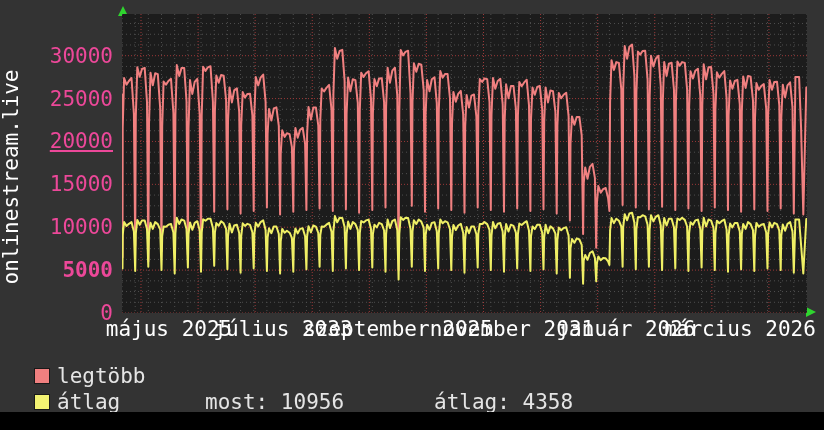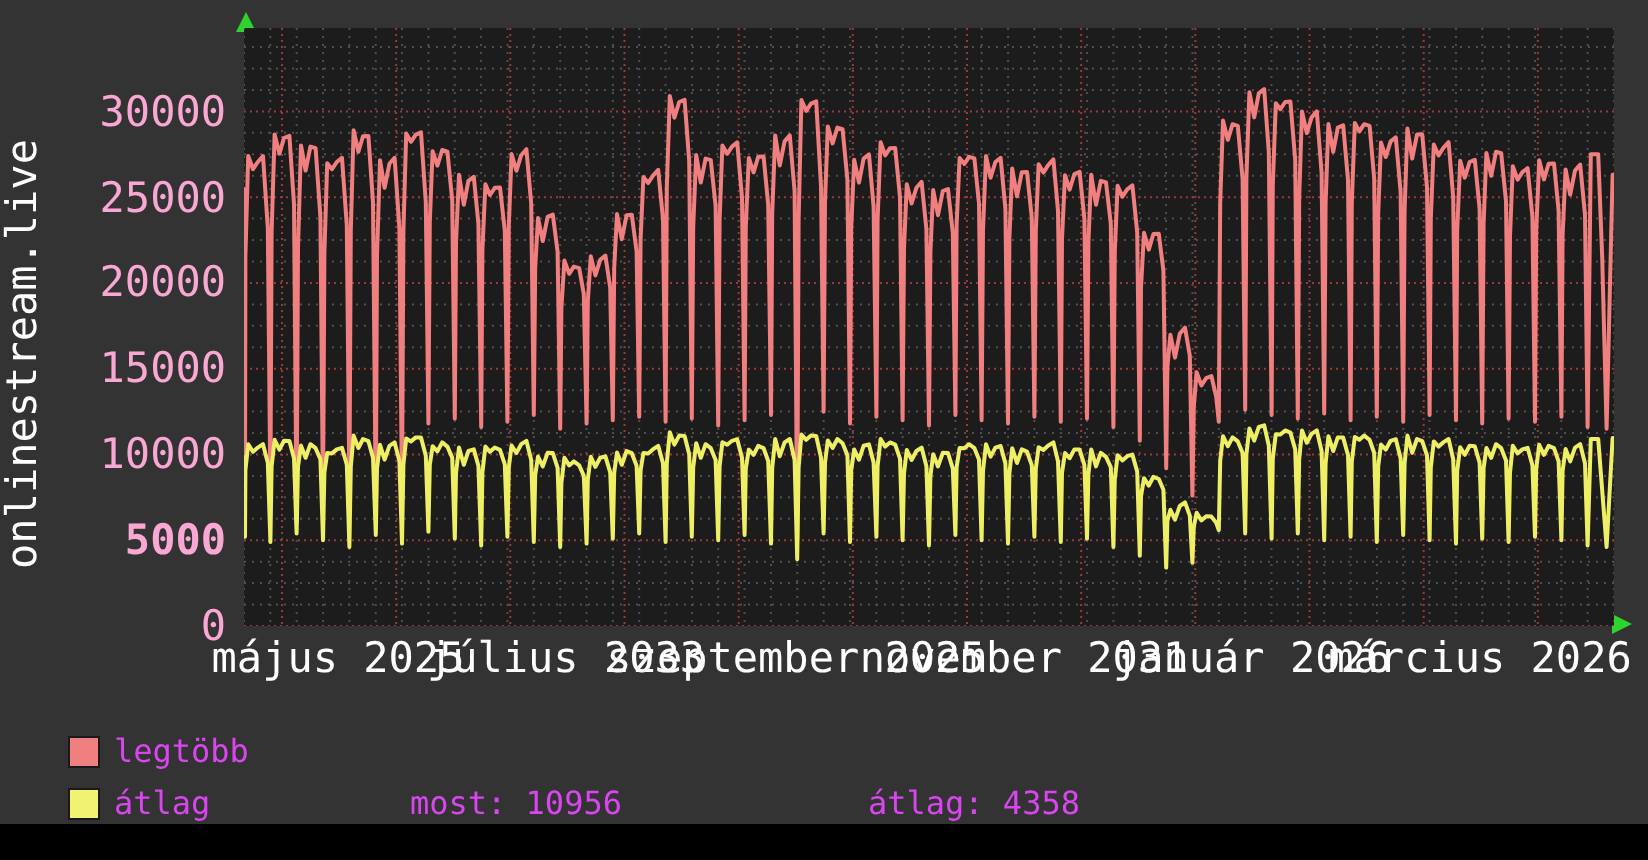--- a/index.html
+++ b/index.html
@@ -1,26 +1,26 @@
 <!DOCTYPE html>
 <html><head>
 <meta charset="utf-8">
 <style>
   html,body{margin:0;padding:0;background:#000;}
   body{width:824px;height:430px;position:relative;overflow:hidden;
        font-family:"DejaVu Sans Mono","Liberation Mono",monospace;}
   #graph{position:absolute;left:0;top:0;width:824px;height:412px;background:#333333;}
   #plot{position:absolute;left:122px;top:14px;width:685px;height:299px;background:#1c1c1c;}
   #plot svg{display:block;width:685px;height:299px;}
-  .ylab{position:absolute;width:80px;left:33px;text-align:right;color:#f9a8d4;font-size:21px;line-height:21px;}
+  .ylab{position:absolute;width:80px;left:33px;text-align:right;color:#ec4899;font-size:21px;line-height:21px;}
   .xlab{position:absolute;width:400px;text-align:center;color:#fff;font-size:21px;line-height:21px;top:319px;white-space:nowrap;}
   #vtitle{position:absolute;left:11px;top:177px;transform:translate(-50%,-50%) rotate(-90deg);
           color:#fff;font-size:21px;white-space:nowrap;}
   .legsq{position:absolute;width:14px;height:14px;border:1px solid #191919;}
-  .legtext{position:absolute;color:#d946ef;font-size:16px;line-height:22px;}
+  .legtext{position:absolute;color:#e5e5e5;font-size:21px;line-height:22px;}
   .arrow-up{position:absolute;left:118px;top:6px;width:0;height:0;
             border-left:5px solid transparent;border-right:5px solid transparent;border-bottom:10px solid #2fd42f;}
   .arrow-right{position:absolute;left:806px;top:307px;width:0;height:0;
             border-top:5px solid transparent;border-bottom:5px solid transparent;border-left:10px solid #2fd42f;}
   #bottomstrip{position:absolute;left:0;top:412px;width:824px;height:18px;background:#000;}
 </style>
 </head>
 <body>
 
 <div id="graph">
@@ -125,21 +125,21 @@
         <line x1="589.8333333333334" y1="0" x2="589.8333333333334" y2="299" stroke="#9c3838" stroke-width="1" stroke-dasharray="1,2"></line>
         <line x1="646.9166666666667" y1="0" x2="646.9166666666667" y2="299" stroke="#9c3838" stroke-width="1" stroke-dasharray="1,2"></line>
         <polyline points="0.0,80.5 0.5,243.3 0.7,114.2 2.1,64.0 4.5,70.6 6.9,67.0 9.5,64.0 11.9,99.9 13.2,232.1 13.8,102.4 15.3,53.2 17.7,62.8 20.0,55.0 22.7,53.9 25.0,88.0 26.3,247.5 27.0,109.8 28.5,58.7 30.8,71.3 33.2,59.3 35.8,60.1 38.2,94.5 39.5,237.2 40.2,112.5 41.6,67.6 44.0,70.6 46.4,67.0 49.0,64.9 51.4,98.7 52.7,230.4 53.4,101.3 54.8,51.1 57.2,61.9 59.5,54.1 62.2,54.0 64.5,87.0 65.9,240.7 66.5,114.1 68.0,66.1 70.3,79.9 72.7,67.9 75.3,64.9 77.7,100.0 79.0,234.7 79.7,101.9 81.1,52.7 83.5,56.9 85.9,53.3 88.5,52.2 90.9,87.2 92.2,197.8 92.9,97.1 94.3,61.6 96.7,68.8 99.1,61.0 101.7,61.8 104.1,86.0 105.4,195.2 106.0,107.5 107.5,73.4 109.9,88.4 112.2,76.4 114.9,74.4 117.2,97.8 118.6,199.5 119.2,111.2 120.7,78.1 123.0,83.5 125.4,79.9 128.0,79.7 130.4,101.4 131.7,196.9 132.4,98.8 133.8,63.0 136.2,71.4 138.6,63.6 141.2,60.6 143.6,87.8 144.9,193.5 145.6,120.0 147.0,95.0 149.4,106.5 151.8,94.4 154.4,93.3 156.8,111.9 158.1,200.4 158.7,139.9 160.2,116.3 162.6,122.9 164.9,119.3 167.6,120.1 169.9,133.1 171.3,197.8 171.9,136.7 173.4,114.1 175.7,123.7 178.1,115.9 180.7,113.8 183.1,129.9 184.4,196.1 185.1,120.1 186.5,93.0 188.9,105.6 191.3,93.6 193.9,93.4 196.3,111.7 197.6,194.4 198.3,105.4 199.7,74.5 202.1,77.5 204.4,73.9 207.1,70.9 209.5,95.6 210.8,196.9 211.4,79.6 212.9,34.0 215.2,44.8 217.6,37.0 220.3,35.9 222.6,66.6 223.9,195.2 224.6,99.5 226.1,63.5 228.4,77.3 230.8,65.3 233.4,66.1 235.8,88.9 237.1,198.7 237.8,96.1 239.2,58.7 241.6,62.9 244.0,59.3 246.6,57.2 249.0,84.8 250.3,196.1 250.9,99.1 252.4,65.0 254.8,72.2 257.1,64.4 259.8,64.3 262.1,88.4 263.5,193.5 264.1,92.9 265.6,53.7 267.9,68.7 270.3,56.7 272.9,53.7 275.3,81.7 276.6,256.1 277.3,96.8 278.7,36.0 281.1,41.4 283.5,37.8 286.1,36.7 288.5,79.1 289.8,191.8 290.5,87.4 291.9,49.2 294.3,57.7 296.7,49.8 299.3,50.6 301.7,75.8 303.0,197.8 303.6,100.2 305.1,65.9 307.5,77.3 309.8,65.3 312.5,63.2 314.8,89.4 316.2,194.4 316.8,95.6 318.3,57.1 320.6,63.7 323.0,60.1 325.6,60.0 328.0,84.6 329.3,196.1 330.0,110.2 331.4,78.1 333.8,87.7 336.2,79.9 338.8,76.9 341.2,100.7 342.5,198.7 343.2,112.2 344.6,81.0 347.0,93.6 349.4,81.6 352.0,80.5 354.4,102.6 355.7,193.5 356.3,98.4 357.8,65.0 360.2,68.0 362.5,64.4 365.2,65.2 367.5,87.8 368.8,196.1 369.5,101.0 371.0,64.0 373.3,74.8 375.7,67.0 378.3,64.9 380.7,90.4 382.0,197.8 382.7,105.2 384.1,70.3 386.5,84.2 388.9,72.1 391.5,72.0 393.9,94.9 395.2,194.4 395.9,101.7 397.3,68.1 399.7,72.3 402.0,68.7 404.7,65.7 407.0,91.4 408.4,196.9 409.0,105.5 410.5,73.6 412.8,80.8 415.2,73.0 417.8,71.9 420.2,95.4 421.5,195.2 422.2,107.5 423.6,73.4 426.0,88.4 428.4,76.4 431.0,77.2 433.4,97.8 434.7,199.5 435.4,111.8 436.8,78.9 439.2,84.3 441.6,80.7 444.2,78.7 446.6,102.1 447.9,206.4 448.5,129.8 450.0,102.4 452.4,110.8 454.7,103.0 457.4,102.9 459.7,121.3 461.1,220.1 461.7,169.5 463.2,153.4 465.5,164.8 467.9,152.8 470.5,149.8 472.9,163.8 474.2,233.8 474.9,189.4 476.3,172.1 478.7,178.7 481.1,175.1 483.7,174.0 486.1,184.4 487.4,196.9 488.1,87.6 489.5,46.3 491.9,55.9 494.3,48.1 496.9,48.9 499.3,75.5 500.6,190.9 501.2,74.8 502.7,32.1 505.1,44.7 507.4,32.7 510.1,30.6 512.4,61.9 513.8,193.5 514.4,78.6 515.9,37.6 518.2,40.6 520.6,37.0 523.2,36.8 525.6,65.9 526.9,195.2 527.6,84.7 529.0,41.7 531.4,52.5 533.8,44.7 536.4,41.7 538.8,72.4 540.1,192.7 540.8,87.7 542.2,48.0 544.6,61.9 546.9,49.8 549.6,48.7 552.0,76.0 553.3,196.1 553.9,87.4 555.4,47.5 557.7,51.7 560.1,48.1 562.8,48.9 565.1,75.3 566.4,194.4 567.1,93.1 568.5,57.3 570.9,64.5 573.3,56.7 575.9,54.7 578.3,81.8 579.6,196.9 580.3,91.3 581.7,50.3 584.1,65.3 586.5,53.3 589.1,53.1 591.5,79.6 592.8,193.5 593.4,95.3 594.9,58.3 597.3,63.7 599.6,60.1 602.3,57.1 604.6,84.4 606.0,196.1 606.6,101.0 608.1,66.4 610.4,74.8 612.8,67.0 615.4,65.9 617.8,90.4 619.1,197.8 619.8,97.8 621.2,62.5 623.6,73.9 626.0,61.9 628.6,62.6 631.0,86.6 632.3,195.2 633.0,104.4 634.4,69.1 636.8,75.8 639.2,72.1 641.8,70.1 644.2,94.4 645.5,196.9 646.1,101.8 647.6,66.1 650.0,75.7 652.3,67.9 655.0,67.7 657.3,91.3 658.7,194.4 659.3,103.6 660.8,70.7 663.1,83.3 665.5,71.3 668.1,68.3 670.5,93.5 671.8,199.5 673.4,63.1 677.1,63.1 679.1,114.6 681.3,200.4 684.3,73.4 685.0,73.4" fill="none" stroke="#f08080" stroke-width="2" stroke-linejoin="round" stroke-linecap="round"></polyline>
         <polyline points="0.0,214.5 0.5,254.4 0.7,221.1 2.1,208.1 4.5,211.9 6.9,209.8 9.5,208.1 11.9,217.4 13.2,257.0 13.8,219.3 15.3,205.9 17.7,210.8 20.0,206.4 22.7,206.5 25.0,215.1 26.3,252.7 27.0,219.3 28.5,208.8 30.8,214.9 33.2,208.1 35.8,210.1 38.2,215.6 39.5,256.1 40.2,222.2 41.6,212.5 44.0,212.7 46.4,210.7 49.0,209.9 51.4,218.4 52.7,259.5 53.4,219.4 54.8,203.8 57.2,210.0 59.5,205.5 62.2,206.6 64.5,214.9 65.9,253.5 66.5,220.2 68.0,208.4 70.3,215.8 72.7,208.9 75.3,207.2 77.7,216.5 79.0,257.8 79.7,218.3 81.1,205.3 83.5,206.7 85.9,204.7 88.5,204.8 90.9,213.9 92.2,251.8 92.9,218.5 94.3,209.1 96.7,211.7 99.1,207.2 101.7,209.3 104.1,214.8 105.4,255.3 106.0,222.5 107.5,209.8 109.9,218.4 112.2,211.5 114.9,210.7 117.2,218.9 118.6,258.7 119.2,222.3 120.7,209.3 123.0,211.9 125.4,209.8 128.0,210.9 130.4,218.2 131.7,254.4 132.4,219.8 133.8,208.8 136.2,212.5 138.6,208.1 141.2,206.4 143.6,216.0 144.9,257.0 145.6,223.6 147.0,214.3 149.4,219.2 151.8,212.4 154.4,212.5 156.8,219.9 158.1,259.5 158.7,227.4 160.2,214.9 162.6,218.7 164.9,216.7 167.6,218.7 169.9,223.9 171.3,257.8 171.9,225.7 173.4,214.4 175.7,219.4 178.1,214.9 180.7,214.2 183.1,222.2 184.4,255.3 185.1,222.5 186.5,212.2 188.9,218.4 191.3,211.5 193.9,212.6 196.3,218.9 197.6,252.7 198.3,221.2 199.7,212.5 202.1,212.7 204.4,210.7 207.1,208.9 209.5,217.7 210.8,257.0 211.4,217.5 212.9,202.1 215.2,208.3 217.6,203.8 220.3,204.0 222.6,213.1 223.9,254.4 224.6,219.8 226.1,207.6 228.4,214.9 230.8,208.1 233.4,210.1 235.8,216.0 237.1,256.1 237.8,219.1 239.2,207.1 241.6,208.4 244.0,206.4 246.6,205.6 249.0,214.9 250.3,253.5 250.9,220.2 252.4,210.8 254.8,213.4 257.1,208.9 259.8,210.1 262.1,216.5 263.5,257.8 264.1,220.2 265.6,205.5 267.9,214.1 270.3,207.2 272.9,205.5 275.3,216.0 276.6,265.6 277.3,219.9 278.7,203.3 281.1,205.9 283.5,203.8 286.1,204.0 288.5,214.8 289.8,252.7 290.5,217.5 291.9,206.2 294.3,210.0 296.7,205.5 299.3,207.6 301.7,213.6 303.0,257.0 303.6,221.2 305.1,210.8 307.5,215.8 309.8,208.9 312.5,208.2 314.8,217.2 316.2,254.4 316.8,219.2 318.3,205.5 320.6,209.3 323.0,207.2 325.6,208.3 328.0,215.3 329.3,256.1 330.0,222.8 331.4,211.0 333.8,216.0 336.2,211.5 338.8,209.8 341.2,219.1 342.5,258.7 343.2,224.1 344.6,213.1 347.0,219.2 349.4,212.4 352.0,212.5 354.4,220.3 355.7,253.5 356.3,219.6 357.8,210.0 360.2,210.1 362.5,208.1 365.2,210.1 367.5,215.8 368.8,256.1 369.5,221.5 371.0,208.1 373.3,214.3 375.7,209.8 378.3,209.0 380.7,217.7 382.0,257.8 382.7,222.6 384.1,210.1 386.5,217.5 388.9,210.7 391.5,211.8 393.9,218.7 395.2,254.4 395.9,220.4 397.3,209.6 399.7,211.0 402.0,208.9 404.7,207.2 407.0,216.7 408.4,257.0 409.0,222.4 410.5,212.5 412.8,215.1 415.2,210.7 417.8,210.8 420.2,218.6 421.5,255.3 422.2,223.1 423.6,210.7 426.0,219.2 428.4,212.4 431.0,214.4 433.4,219.6 434.7,259.5 435.4,225.6 436.8,213.6 439.2,216.2 441.6,214.1 444.2,213.3 446.6,221.8 447.9,263.8 448.5,234.2 450.0,225.1 452.4,228.8 454.7,224.4 457.4,225.5 459.7,230.9 461.1,269.8 461.7,246.4 463.2,240.9 465.5,245.8 467.9,239.0 470.5,237.2 472.9,243.8 474.2,267.3 474.9,249.4 476.3,242.4 478.7,246.2 481.1,244.1 483.7,244.3 486.1,247.4 487.4,251.0 488.1,216.4 489.5,204.1 491.9,209.1 494.3,204.7 496.9,206.7 499.3,212.5 500.6,252.7 501.2,213.1 502.7,200.2 505.1,206.3 507.4,199.5 510.1,198.7 512.4,208.8 513.8,255.3 514.4,215.1 515.9,203.1 518.2,203.3 520.6,201.2 523.2,202.3 525.6,210.7 526.9,252.7 527.6,215.6 529.0,201.2 531.4,207.4 533.8,202.9 536.4,201.2 538.8,211.5 540.1,256.1 540.8,217.8 542.2,204.1 544.6,211.5 546.9,204.7 549.6,204.8 552.0,213.6 553.3,254.4 553.9,216.7 555.4,204.5 557.7,205.9 560.1,203.8 562.8,205.9 565.1,212.5 566.4,257.0 567.1,219.3 568.5,208.3 570.9,210.8 573.3,206.4 575.9,205.6 578.3,215.1 579.6,253.5 580.3,217.7 581.7,203.8 584.1,212.4 586.5,205.5 589.1,206.6 591.5,213.7 592.8,256.1 593.4,219.7 594.9,206.7 597.3,209.3 599.6,207.2 602.3,205.5 604.6,215.6 606.0,257.8 606.6,221.4 608.1,209.6 610.4,213.4 612.8,208.9 615.4,209.1 617.8,217.4 619.1,255.3 619.8,220.1 621.2,210.0 623.6,214.9 626.0,208.1 628.6,210.1 631.0,216.2 632.3,257.0 633.0,222.4 634.4,208.9 636.8,212.7 639.2,210.7 641.8,209.9 644.2,218.6 645.5,254.4 646.1,220.4 647.6,208.4 650.0,213.4 652.3,208.9 655.0,210.1 657.3,216.7 658.7,256.1 659.3,221.5 660.8,210.5 663.1,216.7 665.5,209.8 668.1,208.1 670.5,217.7 671.8,258.7 673.4,205.5 677.1,205.5 681.3,259.5 684.3,205.0 685.0,205.0" fill="none" stroke="#efef65" stroke-width="2" stroke-linejoin="round" stroke-linecap="round"></polyline>
       </svg>
   </div>
 
   <div id="yticks">
       <div class="ylab" style="top: 46px;">30000</div>
       <div class="ylab" style="top: 89px;">25000</div>
-      <div class="ylab" style="top: 131px;">20000</div>
+      <div class="ylab" style="top: 131px; text-decoration: underline;">20000</div>
       <div class="ylab" style="top: 174px;">15000</div>
       <div class="ylab" style="top: 217px;">10000</div>
       <div class="ylab" style="top: 260px; font-weight: bold;">5000</div>
       <div class="ylab" style="top: 303px;">0</div>
     </div>
   <div id="xticks">
       <div class="xlab" style="left: -31px;">május 2025</div>
       <div class="xlab" style="left: 83px;">július 2033</div>
       <div class="xlab" style="left: 198px;">szeptember 2025</div>
       <div class="xlab" style="left: 312px;">november 2031</div>

